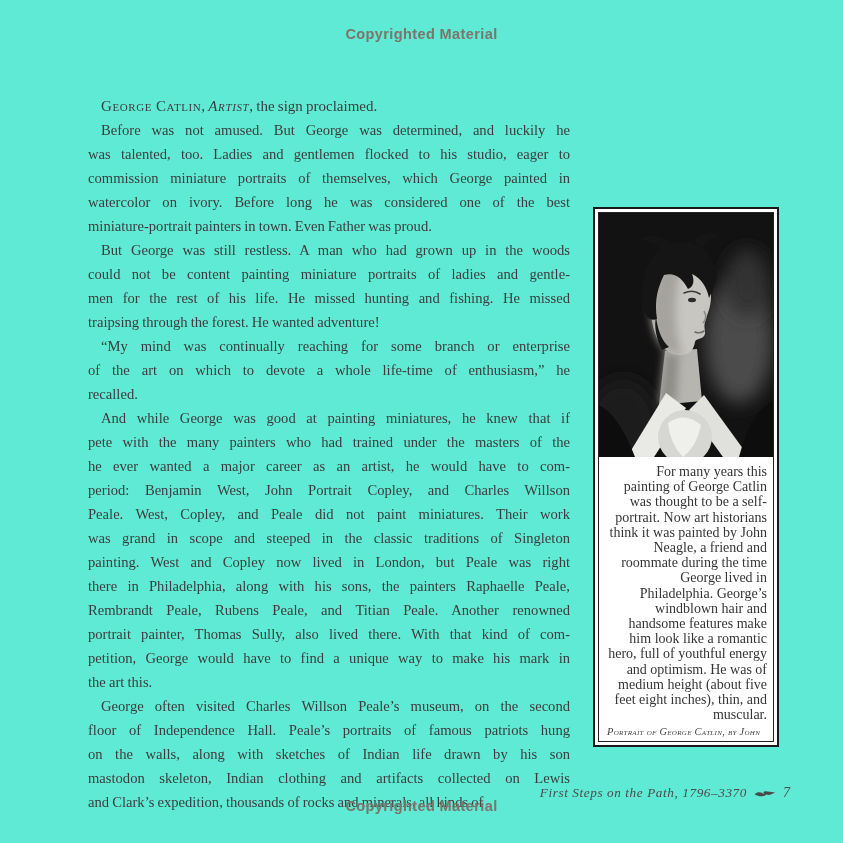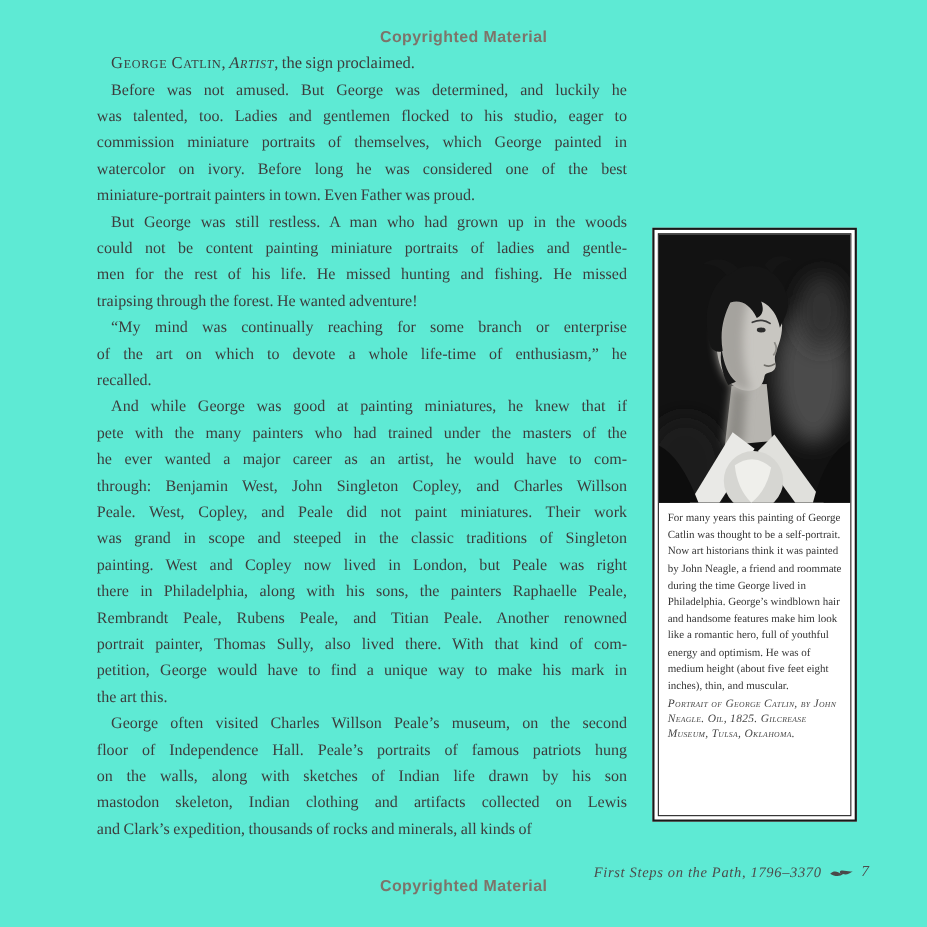--- a/index.html
+++ b/index.html
@@ -39,21 +39,21 @@
   }
   .line {
     height: 24px;
     overflow: hidden;
     text-align: justify;
     text-align-last: justify;
     word-spacing: -0.5px;
   }
   .line.last   { text-align-last: left; }
   .line.indent { text-indent: 13px; }
-  .line.lead   { font-size: 15px; }
+  .line.lead   { font-size: 15px; margin-top: 48px; }
   .seg-smallcaps        { font-variant: small-caps; letter-spacing: 0.6px; }
   .seg-smallcaps-italic { font-variant: small-caps; font-style: italic; letter-spacing: 0.6px; }
 
   
   .sidebar {
     position: absolute;
     left: 593px;
     top: 207px;
     width: 186px;
     height: 540px;
@@ -70,24 +70,24 @@
   }
   .portrait {
     width: 100%;
     height: 244px;
     display: block;
     background: #141414;
   }
   .portrait svg { display:block; width:100%; height:100%; }
   .caption {
     padding: 7px 6px 0 8px;
-    font-size: 10px;
+    font-size: 14px;
     line-height: 15.2px;
     color: #353535;
-    text-align: left;
+    text-align: right;
   }
   .credit {
     padding: 3px 6px 0 8px;
     font-size: 10.4px;
     line-height: 13.2px;
     font-style: italic;
     font-variant: small-caps;
     letter-spacing: 0.3px;
     color: #454545;
   }
@@ -131,21 +131,21 @@
       <div class="line indent">But George was still restless. A man who had grown up in the woods</div>
       <div class="line">could not be content painting miniature portraits of ladies and gentle-</div>
       <div class="line">men for the rest of his life. He missed hunting and fishing. He missed</div>
       <div class="line last">traipsing through the forest. He wanted adventure!</div>
       <div class="line indent">“My mind was continually reaching for some branch or enterprise</div>
       <div class="line">of the art on which to devote a whole life-time of enthusiasm,” he</div>
       <div class="line last">recalled.</div>
       <div class="line indent">And while George was good at painting miniatures, he knew that if</div>
       <div class="line">pete with the many painters who had trained under the masters of the</div>
       <div class="line">he ever wanted a major career as an artist, he would have to com-</div>
-      <div class="line">through: Benjamin West, John Singleton Copley, and Charles Willson</div>
+      <div class="line">period: Benjamin West, John Portrait Copley, and Charles Willson</div>
       <div class="line">Peale. West, Copley, and Peale did not paint miniatures. Their work</div>
       <div class="line">was grand in scope and steeped in the classic traditions of Singleton</div>
       <div class="line">painting. West and Copley now lived in London, but Peale was right</div>
       <div class="line">there in Philadelphia, along with his sons, the painters Raphaelle Peale,</div>
       <div class="line">Rembrandt Peale, Rubens Peale, and Titian Peale. Another renowned</div>
       <div class="line">portrait painter, Thomas Sully, also lived there. With that kind of com-</div>
       <div class="line">petition, George would have to find a unique way to make his mark in</div>
       <div class="line last">the art this.</div>
       <div class="line indent">George often visited Charles Willson Peale’s museum, on the second</div>
       <div class="line">floor of Independence Hall. Peale’s portraits of famous patriots hung</div>

